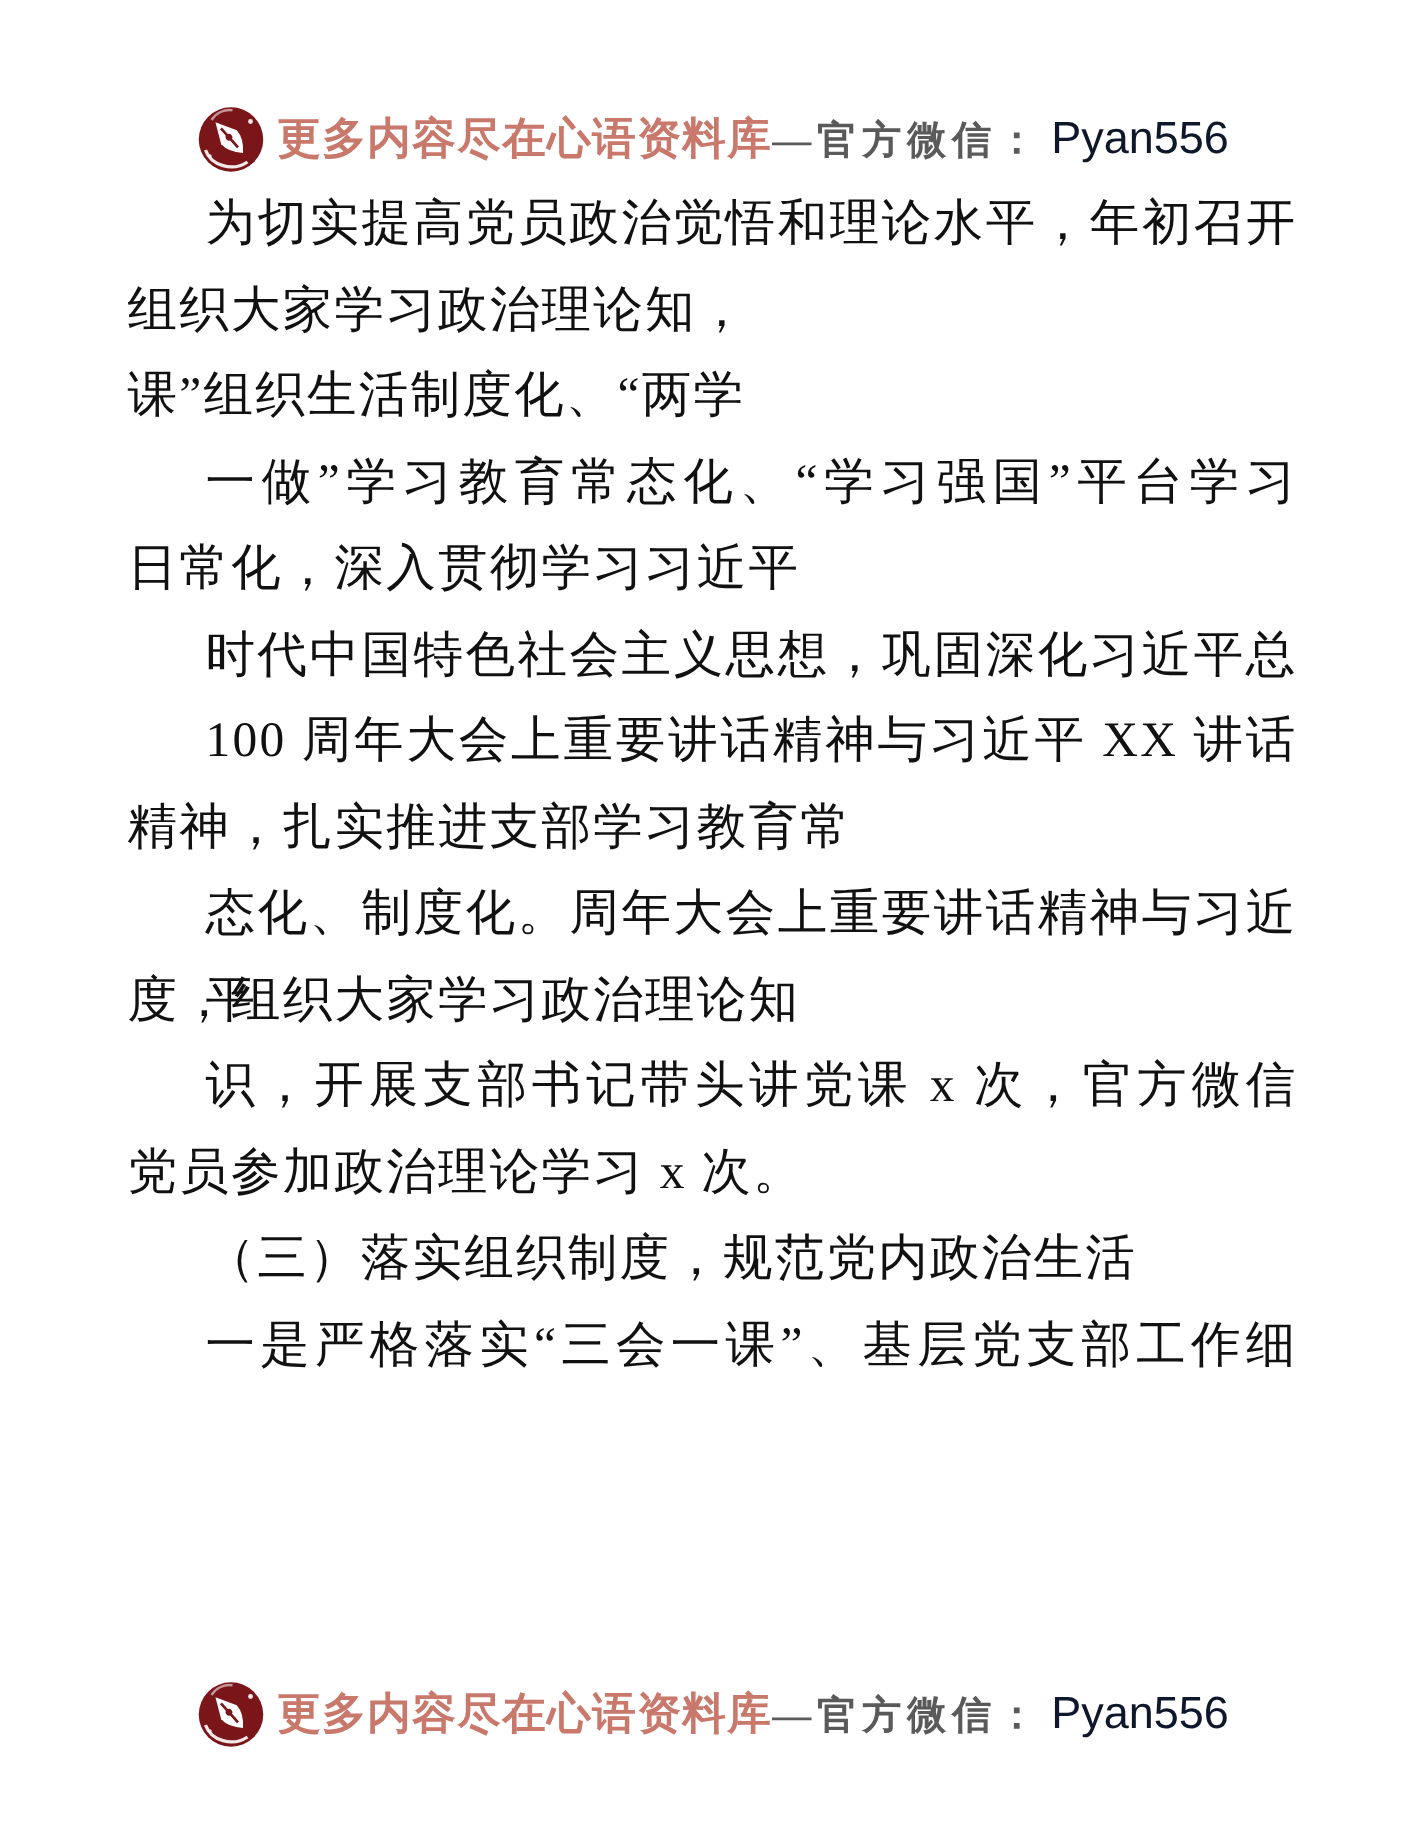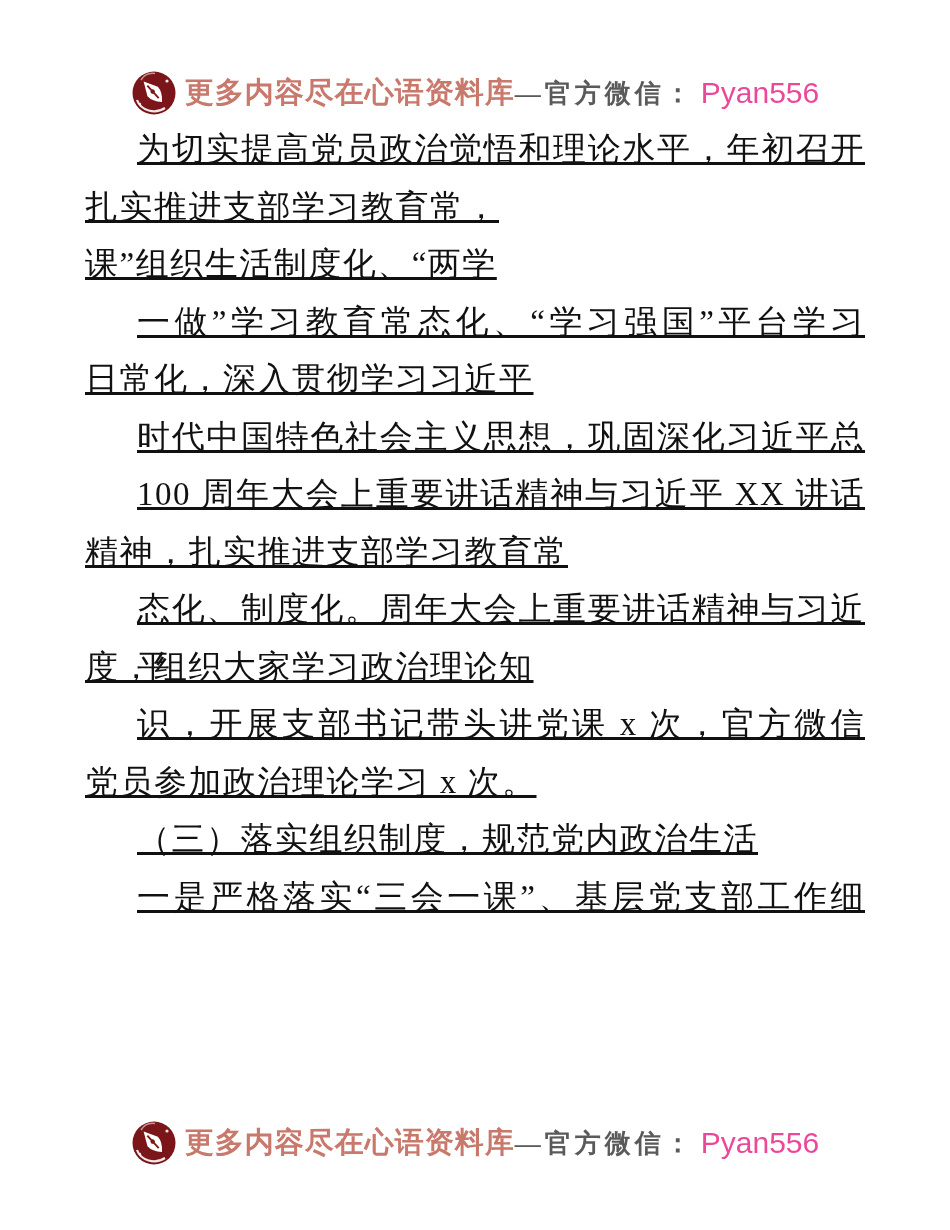--- a/index.html
+++ b/index.html
@@ -24,27 +24,27 @@
     font-size:29px;font-weight:bold;color:#c9786c;
     letter-spacing:1px;
     font-family:"Liberation Serif","DejaVu Serif",serif;
   }
   .brand-middle{
     font-size:26px;color:#5a5a5a;
     letter-spacing:4px;font-weight:bold;
     font-family:"Liberation Serif","DejaVu Serif",serif;
   }
   .brand-account{
-    font-size:30px;color:#ec4899;font-style:normal;
+    font-size:30px;color:#0f172a;font-style:normal;
     font-family:"Liberation Sans","DejaVu Sans",sans-serif;
     margin-left:6px;letter-spacing:0;
   }
   
   .doc{
-    position:absolute;top:121px;left:85px;width:780px;text-decoration:underline;
+    position:absolute;top:121px;left:85px;width:780px;
   }
   .line{
     height:57.5px;line-height:57.5px;
     font-size:33px;letter-spacing:1.5px;
     white-space:nowrap;
     color:#111111;
   }
   .line.ind{padding-left:52px;}
   .line.jst{
     white-space:normal;
@@ -70,21 +70,21 @@
       <circle cx="36" cy="11" r="1.6" fill="#ffffff" opacity="0.9"></circle>
       <circle cx="9" cy="34" r="1.2" fill="#ffffff" opacity="0.8"></circle>
     </svg>
     <span class="brand-text">更多内容尽在心语资料库</span>
       <span class="brand-middle">—官方微信：</span>
       <span class="brand-account">Pyan556</span>
   </div>
 
   <div class="doc">
     <div class="line ind jst">为切实提高党员政治觉悟和理论水平，年初召开</div>
-    <div class="line">扎实推进支部学习教育常，</div>
+    <div class="line">组织大家学习政治理论知，</div>
     <div class="line">课”组织生活制度化、“两学</div>
     <div class="line ind jst">一做”学习教育常态化、“学习强国”平台学习</div>
     <div class="line">日常化，深入贯彻学习习近平</div>
     <div class="line ind jst">时代中国特色社会主义思想，巩固深化习近平总</div>
     <div class="line ind jst">100 周年大会上重要讲话精神与习近平 XX 讲话</div>
     <div class="line">精神，扎实推进支部学习教育常</div>
     <div class="line ind jst">态化、制度化。周年大会上重要讲话精神与习近平</div>
     <div class="line">度，组织大家学习政治理论知</div>
     <div class="line ind jst">识，开展支部书记带头讲党课 x 次，官方微信</div>
     <div class="line">党员参加政治理论学习 x 次。</div>

